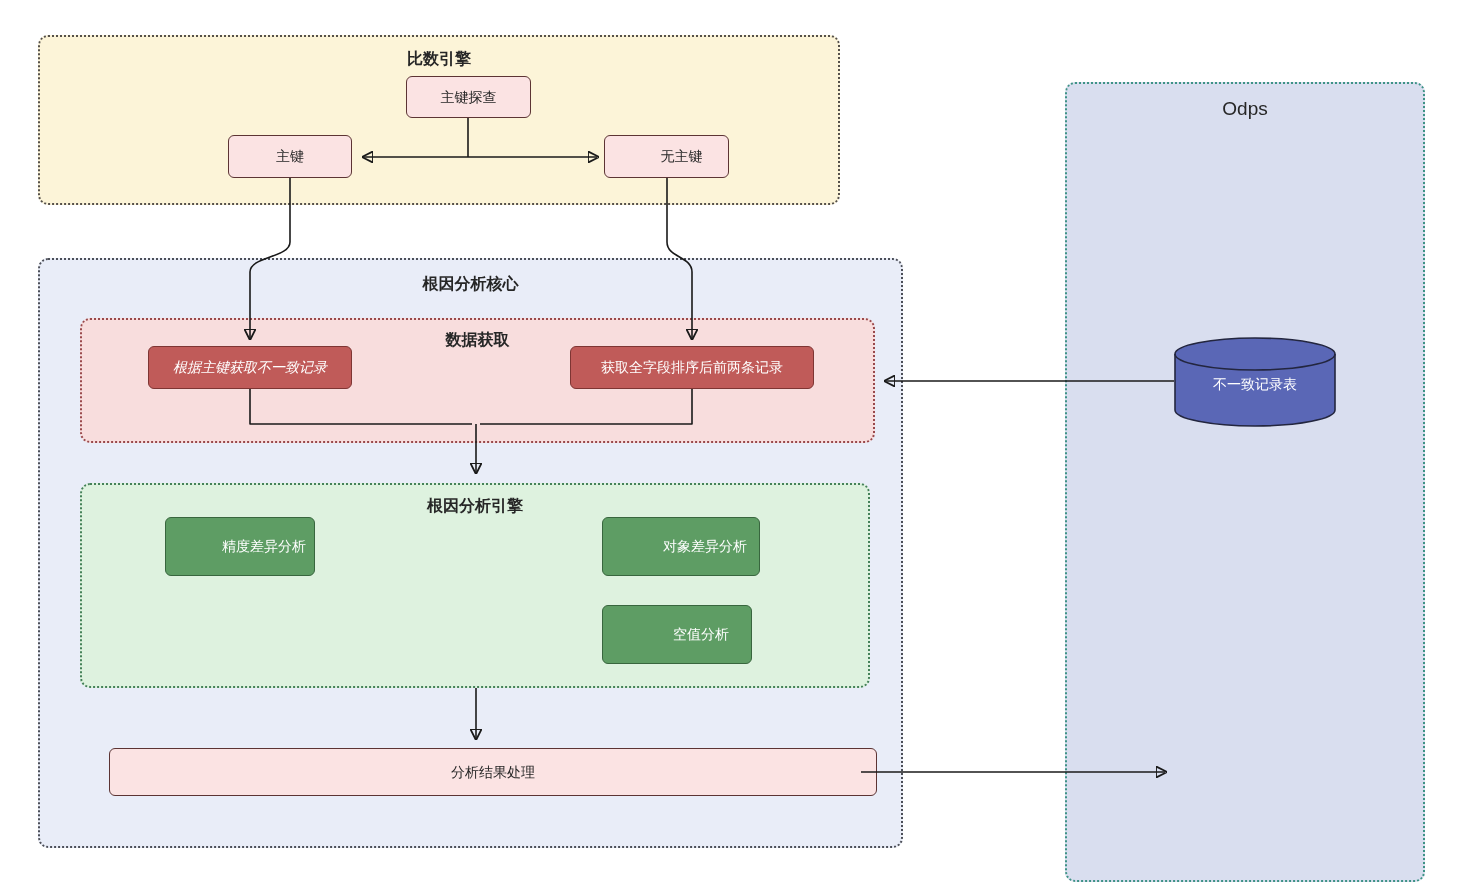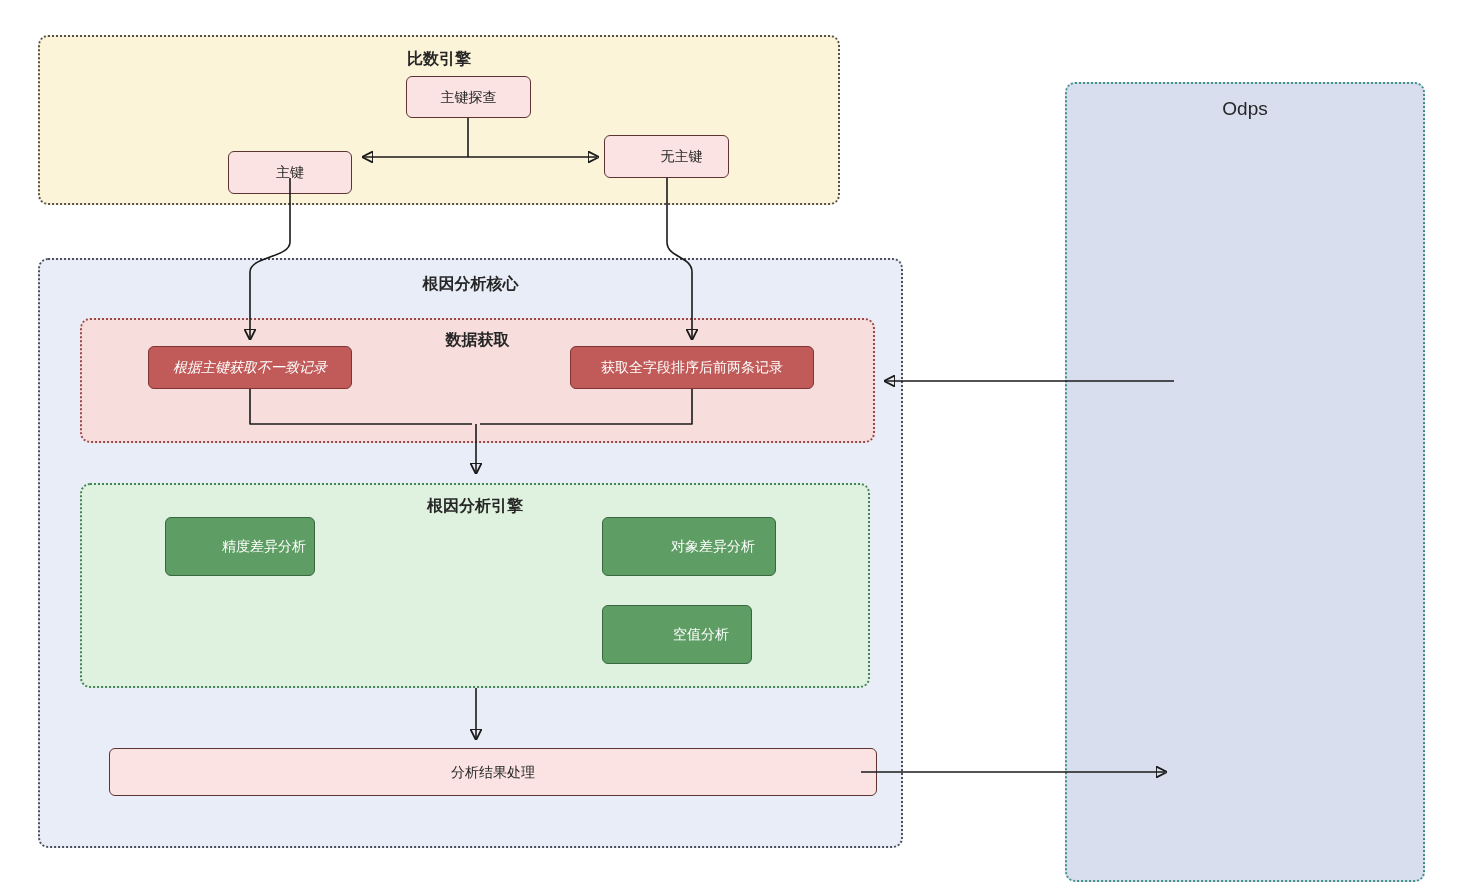--- a/index.html
+++ b/index.html
@@ -46,48 +46,55 @@
     <div class="ctitle" style="padding-top:11px;">根因分析引擎</div>
   </div>
 
   <div class="abs container dotted-odps" style="left:1065px; top:45px; width:360px; height:800px;margin-top:37px;">
     <div class="odps-title">Odps</div>
   </div>
 
   <div class="abs node pink-node" style="left:406px; top:76px; width:125px; height:42px;">
     <span>主键探查</span>
   </div>
-  <div class="abs node pink-node" style="left:228px; top:135px; width:124px; height:43px;margin-top:16px;">
+  <div class="abs node pink-node" style="left:228px; top:135px; width:124px; height:43px;">
     <span>主键</span>
   </div>
   <div class="abs node pink-node" style="left:604px; top:135px; width:125px; height:43px;padding-left:30px;">
     <span>无主键</span>
   </div>
 
   <div class="abs node red-node" style="left:148px; top:346px; width:204px; height:43px;font-style:italic;">
     <span>根据主键获取不一致记录</span>
   </div>
   <div class="abs node red-node" style="left:570px; top:346px; width:244px; height:43px;">
     <span>获取全字段排序后前两条记录</span>
   </div>
 
   <div class="abs node green-node" style="left:165px; top:517px; width:150px; height:59px;">
     <span>精度差异分析</span>
   </div>
-  <div class="abs node green-node" style="left:602px; top:517px; width:174px; height:59px;">
+  <div class="abs node green-node" style="left:602px; top:517px; width:158px; height:59px;">
     <span>对象差异分析</span>
   </div>
   <div class="abs node green-node" style="left:602px; top:605px; width:150px; height:59px;">
     <span>空值分析</span>
   </div>
 
   <div class="abs node pink-node" style="left:109px; top:748px; width:768px; height:48px;">
     <span>分析结果处理</span>
   </div>
 
+  <div class="cyl" style="left:1174px; top:336px; width:162px; height:92px;">
+    <svg width="162" height="92" viewBox="0 0 162 92">
+      <path d="M1,18 A80,16 0 0 1 161,18 L161,74 A80,16 0 0 1 1,74 Z" fill="var(--db_bg,#5a67b6)" stroke="var(--db_border,#23263f)" stroke-width="1.6"></path>
+      <path d="M1,18 A80,16 0 0 0 161,18" fill="none" stroke="var(--db_border,#23263f)" stroke-width="1.6"></path>
+    </svg>
+    <div class="cyl-label">不一致记录表</div>
+  </div>
 
 
   <svg class="arrows">
     <defs>
       <marker id="arrow" viewBox="0 0 10 10" refX="8" refY="5" markerWidth="7" markerHeight="7" orient="auto-start-reverse">
         <path d="M0,0 L10,5 L0,10 Z" fill="#1a1a1a" stroke="none"></path>
       </marker>
     </defs>
     <path d="M468,118 L468,157"></path>
     <path d="M468,157 L364,157" marker-end="url(#arrow)"></path>

